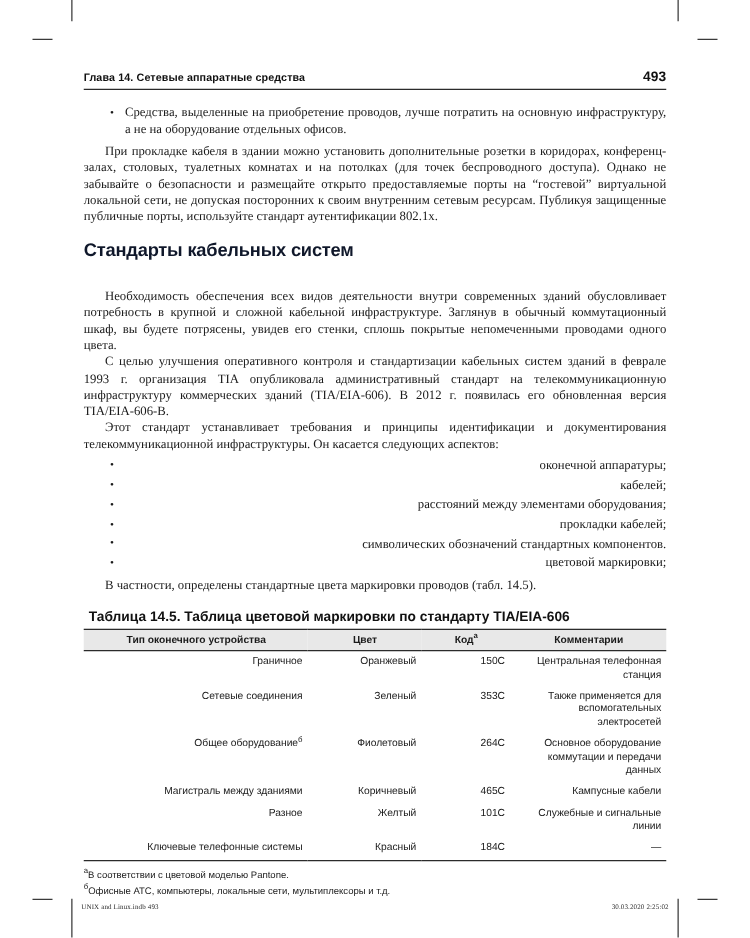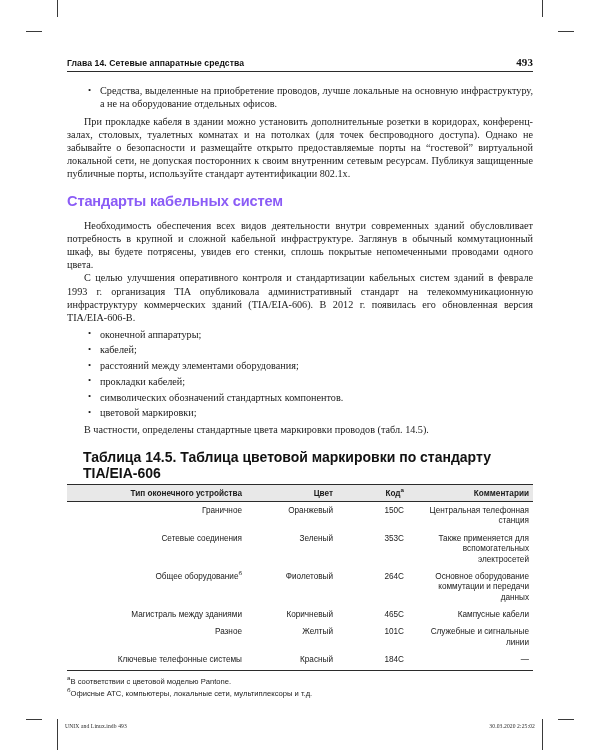--- a/index.html
+++ b/index.html
@@ -48,21 +48,21 @@
     display: flex;
     align-items: baseline;
     justify-content: space-between;
     font-family: "Liberation Sans", sans-serif;
     font-weight: bold;
     font-size: 8.6px;
     letter-spacing: 0.01em;
     padding-bottom: 3px;
   }
   .runhead-title { color: #111; }
-  .runhead-folio { font-size: 11px; color: #111; font-family: Liberation Serif, serif; }
+  .runhead-folio { font-size: 11px; color: #111; }
   .runhead-rule {
     height: 1.4px;
     background: #2b2b2b;
     margin-bottom: 12px;
   }
 
   
   p.body {
     font-size: 10.2px;
     line-height: 13.1px;
@@ -86,54 +86,54 @@
     margin-bottom: 1px;
   }
   ul.bullets > li::before {
     content: "\2022";
     position: absolute;
     left: 21px;
     top: -0.5px;
     font-size: 9px;
   }
   ul.bullets.list-items > li {
-    text-align: left;
+    text-align: right;
     margin-bottom: 2.6px;
   }
 
   
   h2.section {
     font-family: "Liberation Sans", sans-serif;
     font-weight: bold;
     font-size: 14.6px;
     letter-spacing: -0.01em;
-    color: #8b5cf6;
-    margin: 13px 0 10px 0;
+    color: #0f172a;
+    margin: 13px 0 22px 0;
   }
 
   
   .table-caption {
     font-family: "Liberation Sans", sans-serif;
     font-weight: bold;
-    font-size: 14px;
+    font-size: 11px;
     color: #111;
-    margin: 13px 0 3px 16px;
+    margin: 13px 0 3px 4px;
   }
   table.colortable {
     width: 100%;
     border-collapse: collapse;
     font-family: "Liberation Sans", sans-serif;
     font-size: 8.2px;
     color: #1a1a1a;
   }
   table.colortable thead tr {
     background: #e8e8e8;
   }
   table.colortable thead th {
-    text-align: right;
+    text-align: center;
     font-weight: bold;
     padding: 3.5px 4px 3.5px 5px;
     border-top: 1.6px solid #2b2b2b;
     border-bottom: 1px solid #2b2b2b;
     white-space: nowrap;
   }
   table.colortable tbody td {
     text-align: right;
     vertical-align: top;
     padding: 3.3px 4px 3.3px 5px;
@@ -210,29 +210,30 @@
 
   <div class="content">
 
     <div class="runhead">
       <span class="runhead-title">Глава 14. Сетевые аппаратные средства</span>
       <span class="runhead-folio">493</span>
     </div>
     <div class="runhead-rule"></div>
 
     <ul class="bullets">
-      <li>Средства, выделенные на приобретение проводов, лучше локальные на основную инфраструктуру, а не на оборудование отдельных офисов.</li>
+      <li>Средства, выделенные на приобретение проводов, лучше потратить на основную инфраструктуру, а не на оборудование отдельных офисов.</li>
     </ul>
 
     <p class="body">При прокладке кабеля в здании можно установить дополнительные розетки в коридорах, конференц-залах, столовых, туалетных комнатах и на потолках (для точек беспроводного доступа). Однако не забывайте о безопасности и размещайте открыто предоставляемые порты на “гостевой” виртуальной локальной сети, не допуская посторонних к своим внутренним сетевым ресурсам. Публикуя защищенные публичные порты, используйте стандарт аутентификации 802.1x.</p>
 
     <h2 class="section">Стандарты кабельных систем</h2>
 
     <p class="body">Необходимость обеспечения всех видов деятельности внутри современных зданий обусловливает потребность в крупной и сложной кабельной инфраструктуре. Заглянув в обычный коммутационный шкаф, вы будете потрясены, увидев его стенки, сплошь покрытые непомеченными проводами одного цвета.</p>
     <p class="body">С целью улучшения оперативного контроля и стандартизации кабельных систем зданий в феврале 1993 г. организация TIA опубликовала административный стандарт на телекоммуникационную инфраструктуру коммерческих зданий (TIA/EIA-606). В 2012 г. появилась его обновленная версия TIA/EIA-606-B.</p>
+    <p class="body">Этот стандарт устанавливает требования и принципы идентификации и документирования телекоммуникационной инфраструктуры. Он касается следующих аспектов:</p>
 
     <ul class="bullets list-items">
       <li>оконечной аппаратуры;</li>
       <li>кабелей;</li>
       <li>расстояний между элементами оборудования;</li>
       <li>прокладки кабелей;</li>
       <li>символических обозначений стандартных компонентов.</li>
       <li>цветовой маркировки;</li>
     </ul>
 

